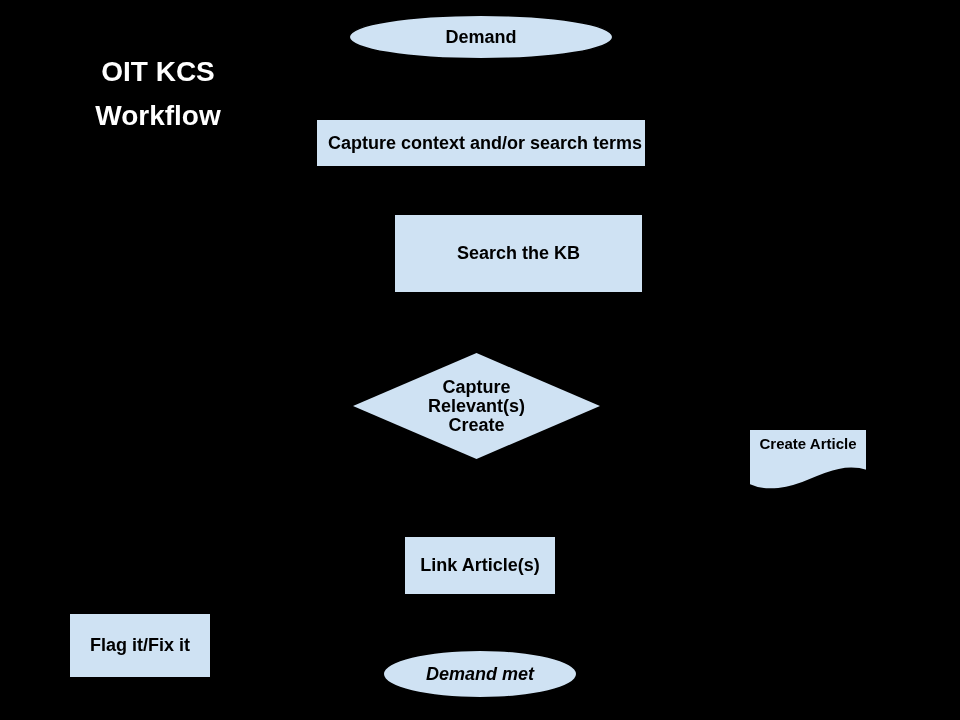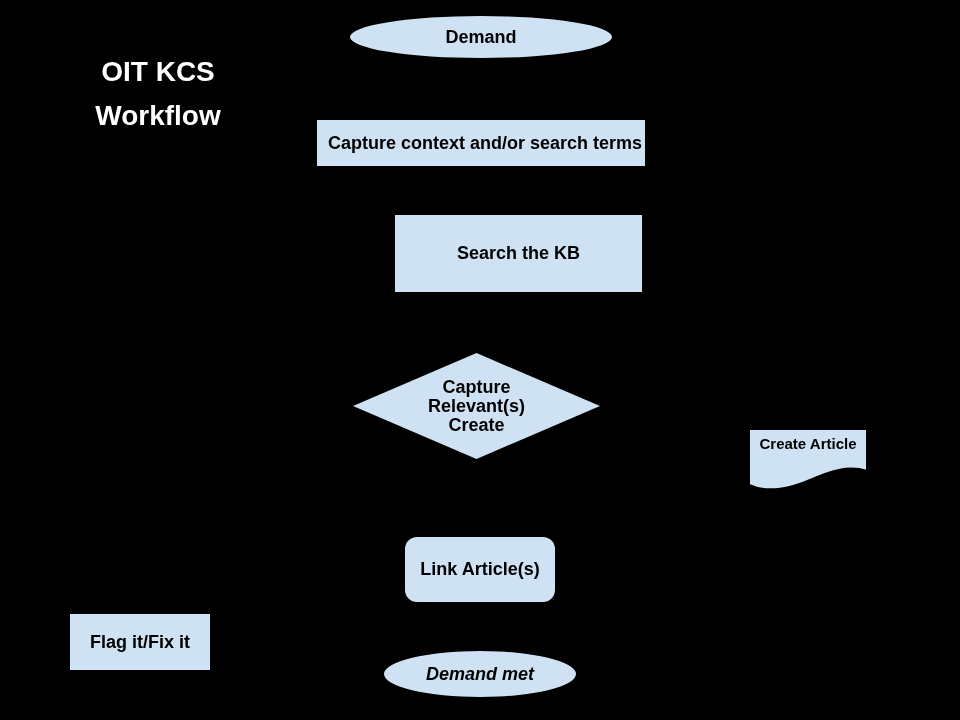--- a/index.html
+++ b/index.html
@@ -49,22 +49,22 @@
   .diamond {
     background: #cfe2f3;
     clip-path: polygon(50% 0, 100% 50%, 50% 100%, 0 50%);
   }
   
   #node-demand        { left: 348px; top: 14px;  width: 266px; height: 46px; }
   #node-capture       { left: 317px; top: 120px; width: 328px; height: 46px; padding-left: 8px; }
   #node-search-kb     { left: 355px; top: 215px; width: 247px; height: 77px; margin-left: 40px; }
   #node-relevant      { left: 353px; top: 353px; width: 247px; height: 106px; }
   #node-needs-updates { left: 21px;  top: 403px; width: 244px; height: 92px; }
-  #node-link-articles { left: 405px; top: 537px; width: 150px; height: 65px; border-radius: 12px; }
-  #node-flag-fix      { left: 70px;  top: 614px; width: 140px; height: 56px; }
+  #node-link-articles { left: 405px; top: 537px; width: 150px; height: 57px; }
+  #node-flag-fix      { left: 70px;  top: 614px; width: 140px; height: 63px; }
   #node-demand-met    { left: 382px; top: 649px; width: 196px; height: 50px; font-style: italic; }
   
   #node-create-article {
     position: absolute;
     left: 748px; top: 428px; width: 120px; height: 66px;
     background: transparent;
   }
   #node-create-article svg {
     position: absolute;
     left: 0; top: 0;

